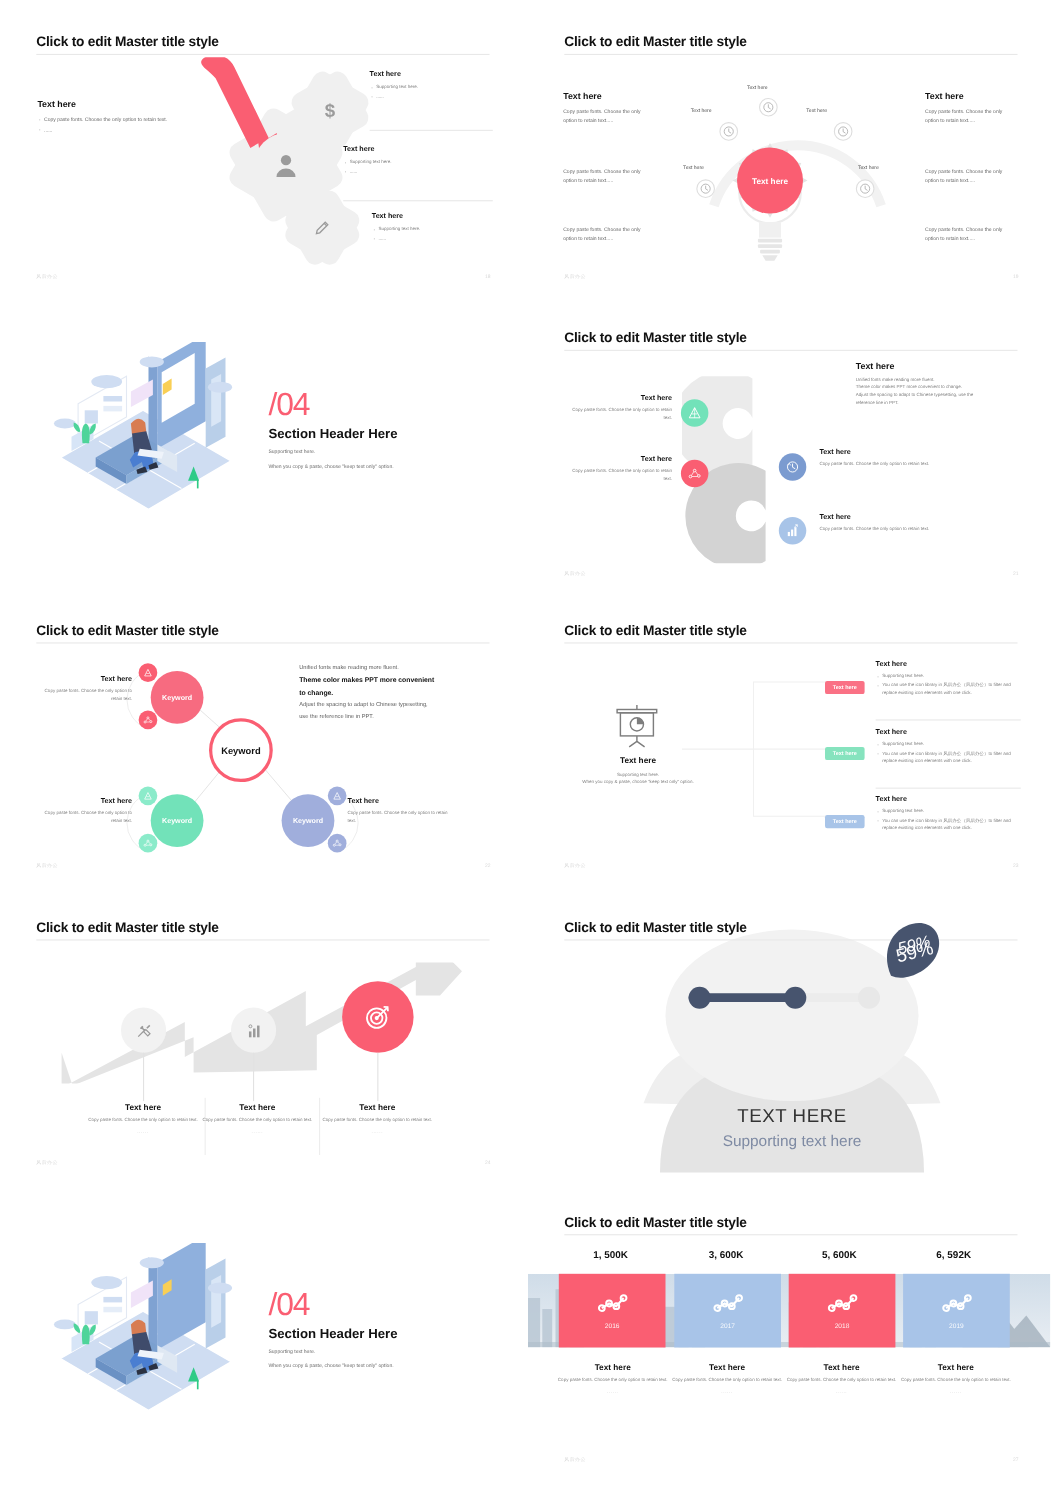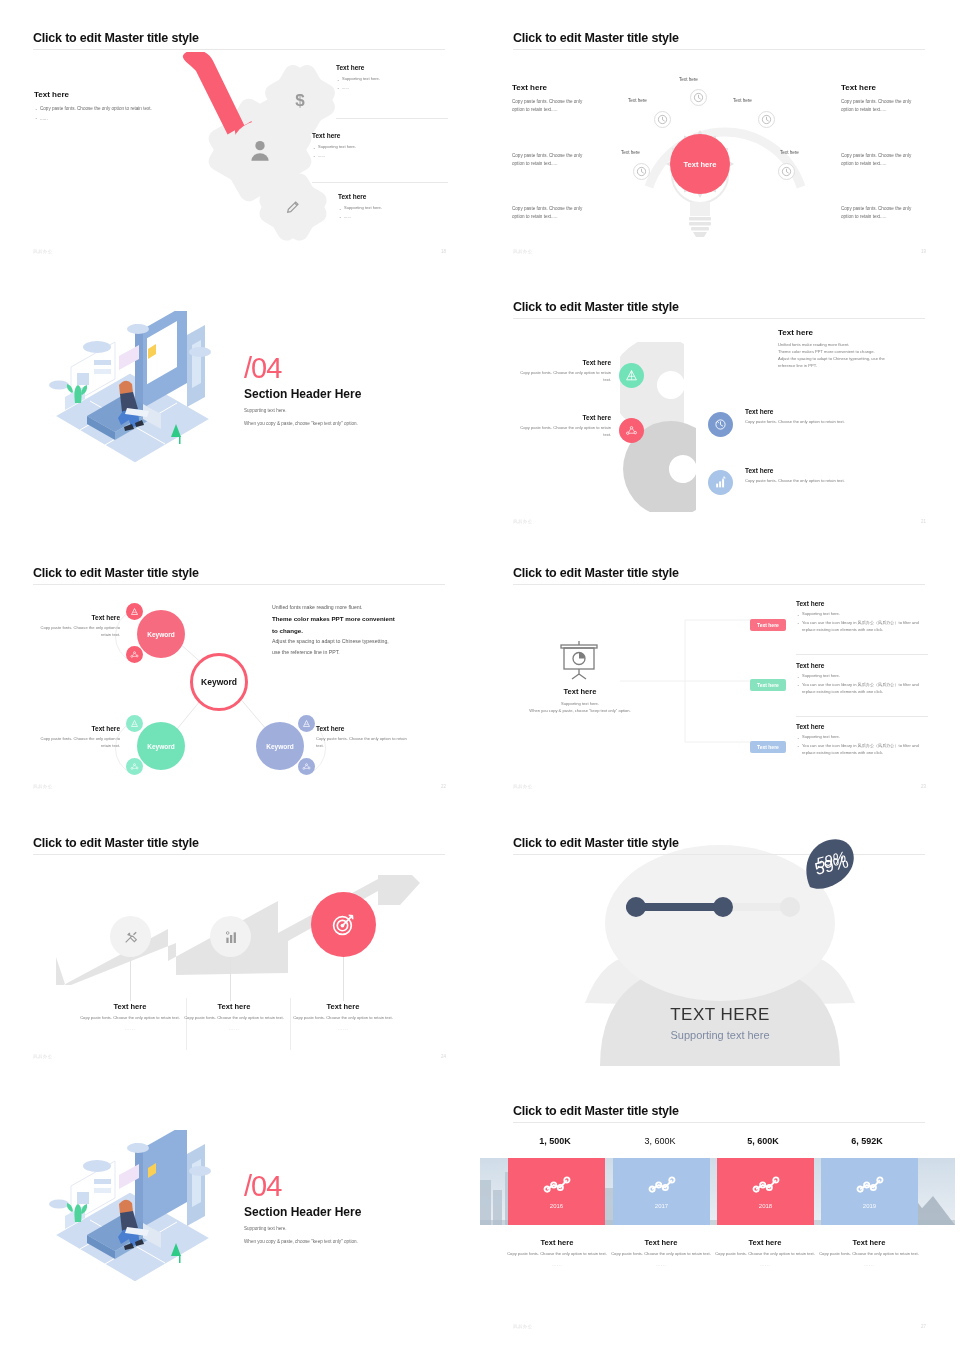--- a/index.html
+++ b/index.html
@@ -582,21 +582,21 @@
     <svg style="position:absolute;left:325px;top:17px;width:52px;height:56px;" viewBox="0 0 52 56">
       <path d="M5 50 C-4 30 4 8 24 3 C44 -2 54 16 46 32 C39 46 18 56 5 50 Z" fill="#47546E"></path>
       <text x="27" y="34" font-size="17" fill="#fff" text-anchor="middle" font-family="Liberation Sans, sans-serif" transform="rotate(-14 27 30)">59%</text>
     </svg>
     <div style="position:absolute;left:325px;top:17px;width:52px;height:56px;overflow:hidden;">
       <div style="position:absolute;left:6px;top:14px;width:40px;text-align:center;font-size:15px;color:#fff;transform:rotate(-14deg);font-style:italic;">59%</div>
     </div>
 
     <div style="position:absolute;left:120px;top:185px;width:240px;text-align:center;">
       <div style="font-size:17px;color:#333;letter-spacing:.5px;">TEXT HERE</div>
-      <div style="font-size:11px;color:#7e8aa3;margin-top:4px;">Supporting text here</div>
+      <div style="font-size:14px;color:#7e8aa3;margin-top:4px;">Supporting text here</div>
     </div>
   </div>
 
   <div class="slide" style="left:0;top:1090px;width:480px;height:262px;">
     <svg style="position:absolute;left:35px;top:40px;width:200px;height:165px;" viewBox="0 0 200 165">
       <path d="M20 105 L95 62 L175 108 L100 152 Z" fill="#cfddf2"></path>
       <path d="M20 105 L95 62 L175 108 L100 152 Z" fill="none" stroke="#ffffff" stroke-width="1.2"></path>
       <path d="M45 119 L118 77" stroke="#ffffff" stroke-width="1"></path>
       <path d="M70 134 L142 92" stroke="#ffffff" stroke-width="1"></path>
       <path d="M55 90 L130 133" stroke="#ffffff" stroke-width="1"></path>
@@ -639,21 +639,21 @@
       <div class="p-xs" style="margin-top:5px;">When you copy &amp; paste, choose "keep text only" option.</div>
     </div>
   </div>
 
   <div class="slide" style="left:480px;top:1090px;width:480px;height:262px;">
     <div class="s-title" style="left:33px;top:14px;">Click to edit Master title style</div>
     <div class="s-rule" style="left:33px;top:32px;width:412px;"></div>
 
     <div style="position:absolute;left:0;top:46px;width:480px;height:20px;">
       <div style="position:absolute;left:20px;width:110px;text-align:center;font-size:9px;font-weight:bold;color:#111;">1, 500K</div>
-      <div style="position:absolute;left:125px;width:110px;text-align:center;font-size:9px;font-weight:normal;color:#111;">3, 600K</div>
+      <div style="position:absolute;left:125px;width:110px;text-align:center;font-size:9px;font-weight:bold;color:#111;">3, 600K</div>
       <div style="position:absolute;left:228px;width:110px;text-align:center;font-size:9px;font-weight:bold;color:#111;">5, 600K</div>
       <div style="position:absolute;left:332px;width:110px;text-align:center;font-size:9px;font-weight:bold;color:#111;">6, 592K</div>
     </div>
 
     <div style="position:absolute;left:-5px;top:68px;width:480px;height:67px;overflow:hidden;">
       <svg width="480" height="67" viewBox="0 0 480 67" preserveAspectRatio="none">
         <defs>
           <linearGradient id="sky" x1="0" y1="0" x2="0" y2="1">
             <stop offset="0%" stop-color="#cfdce8"></stop>
               <stop offset="100%" stop-color="#e9eef3"></stop>

